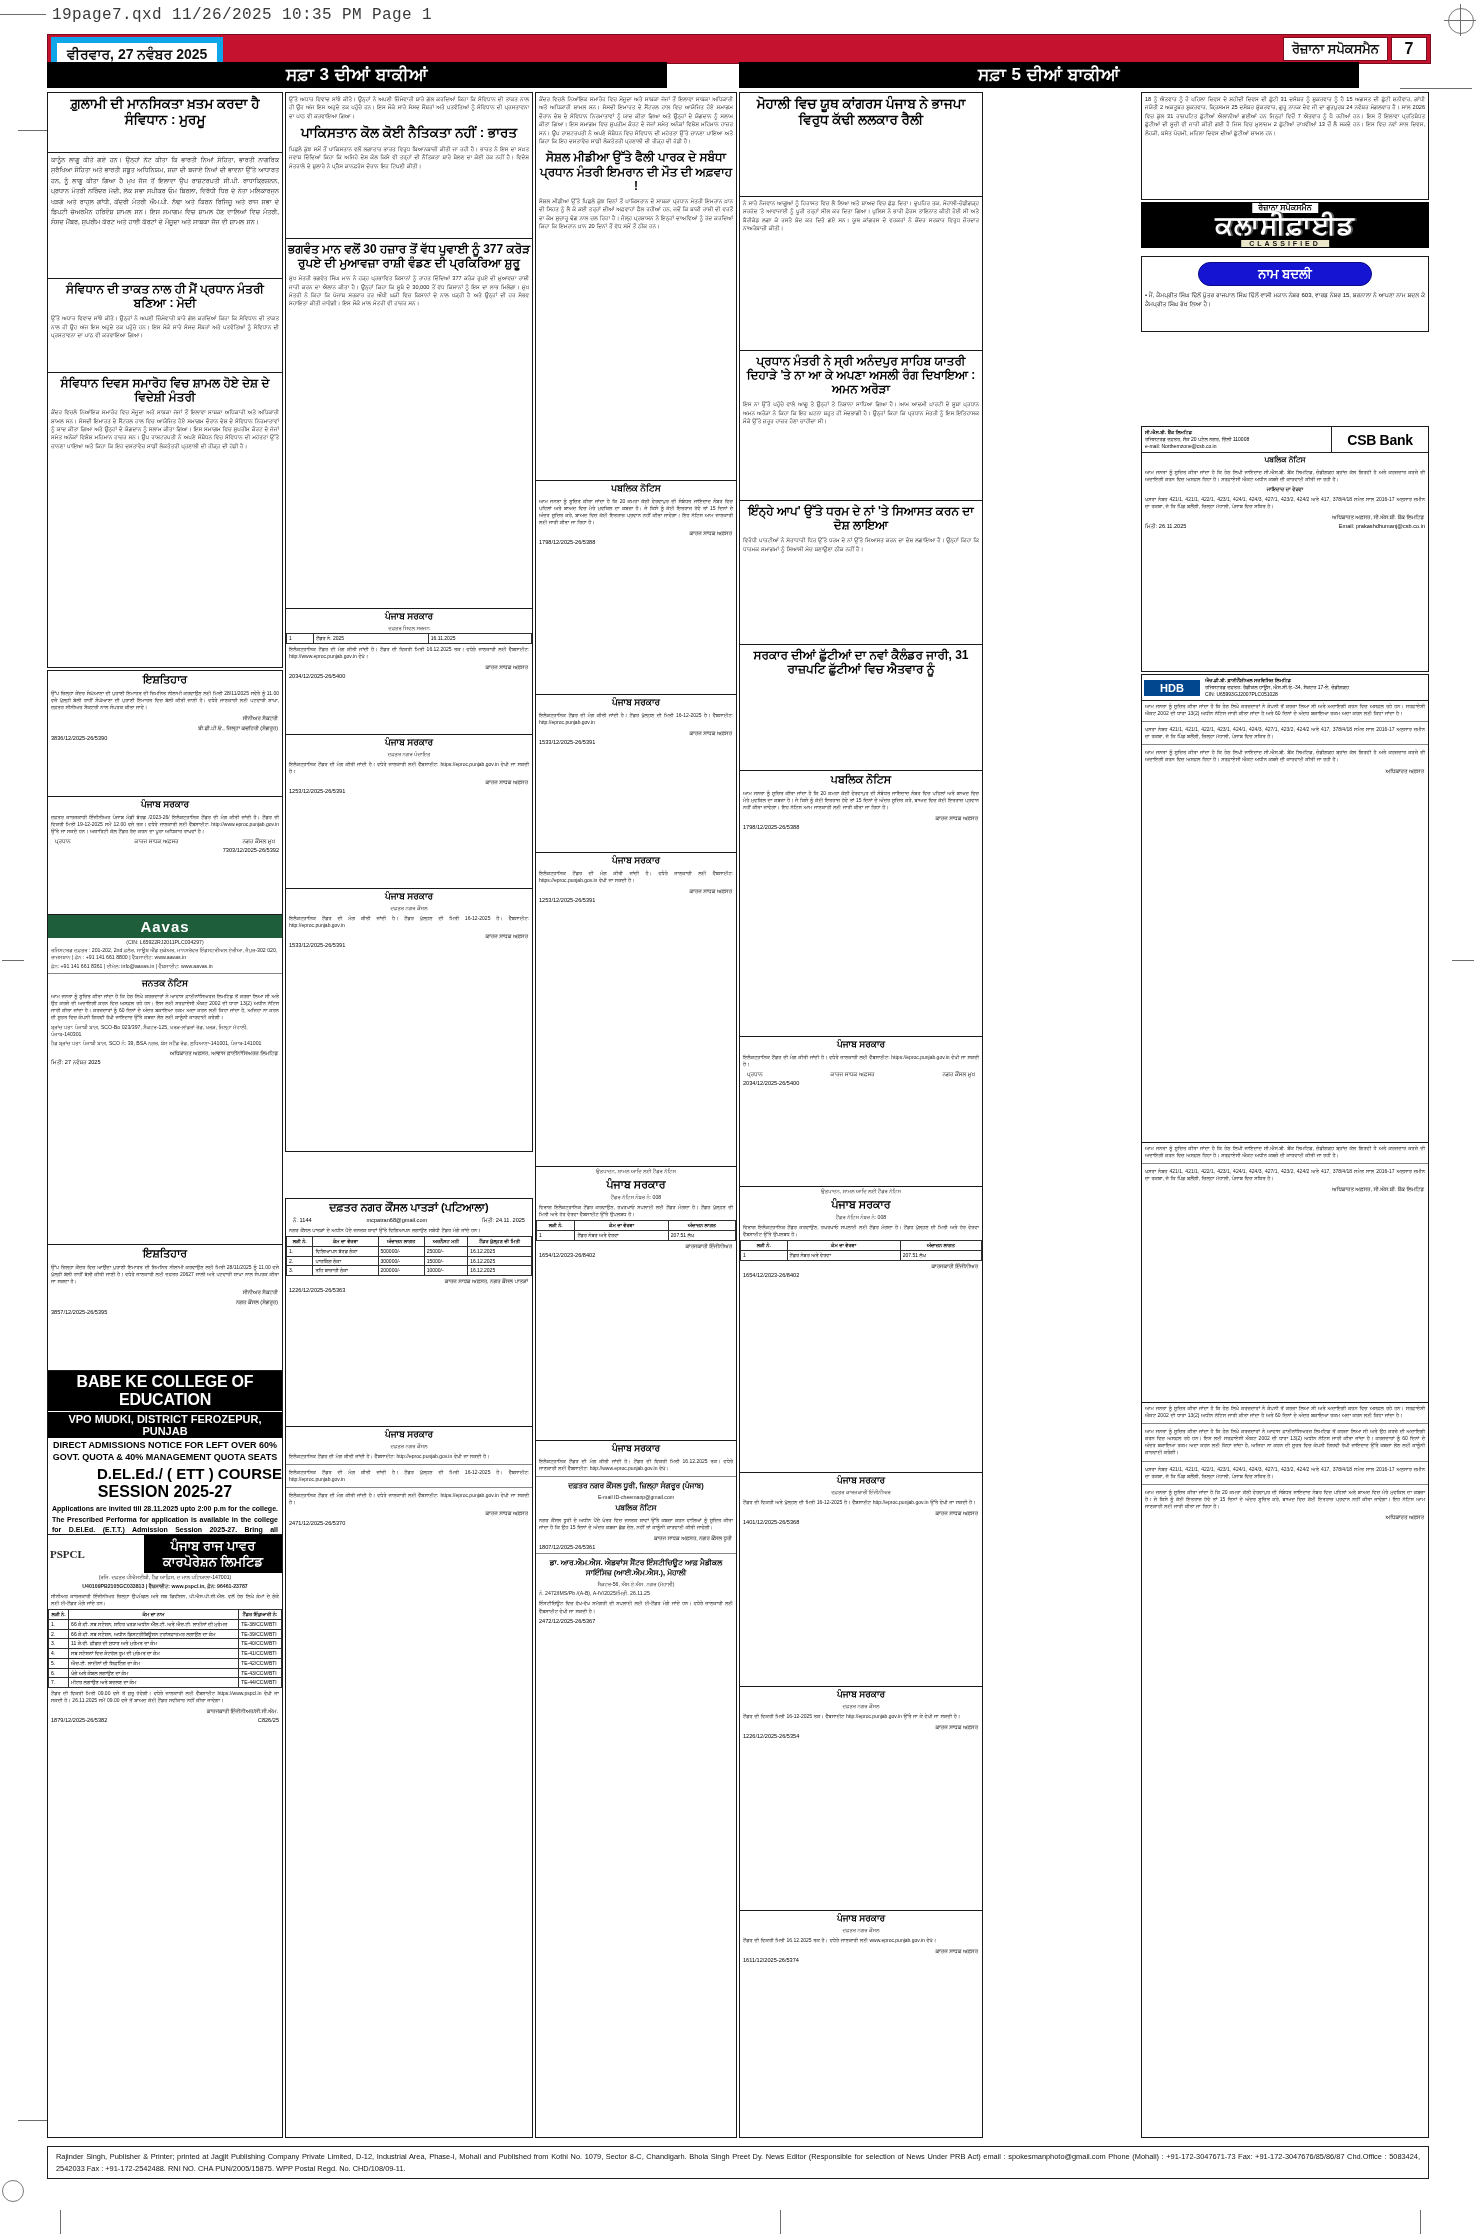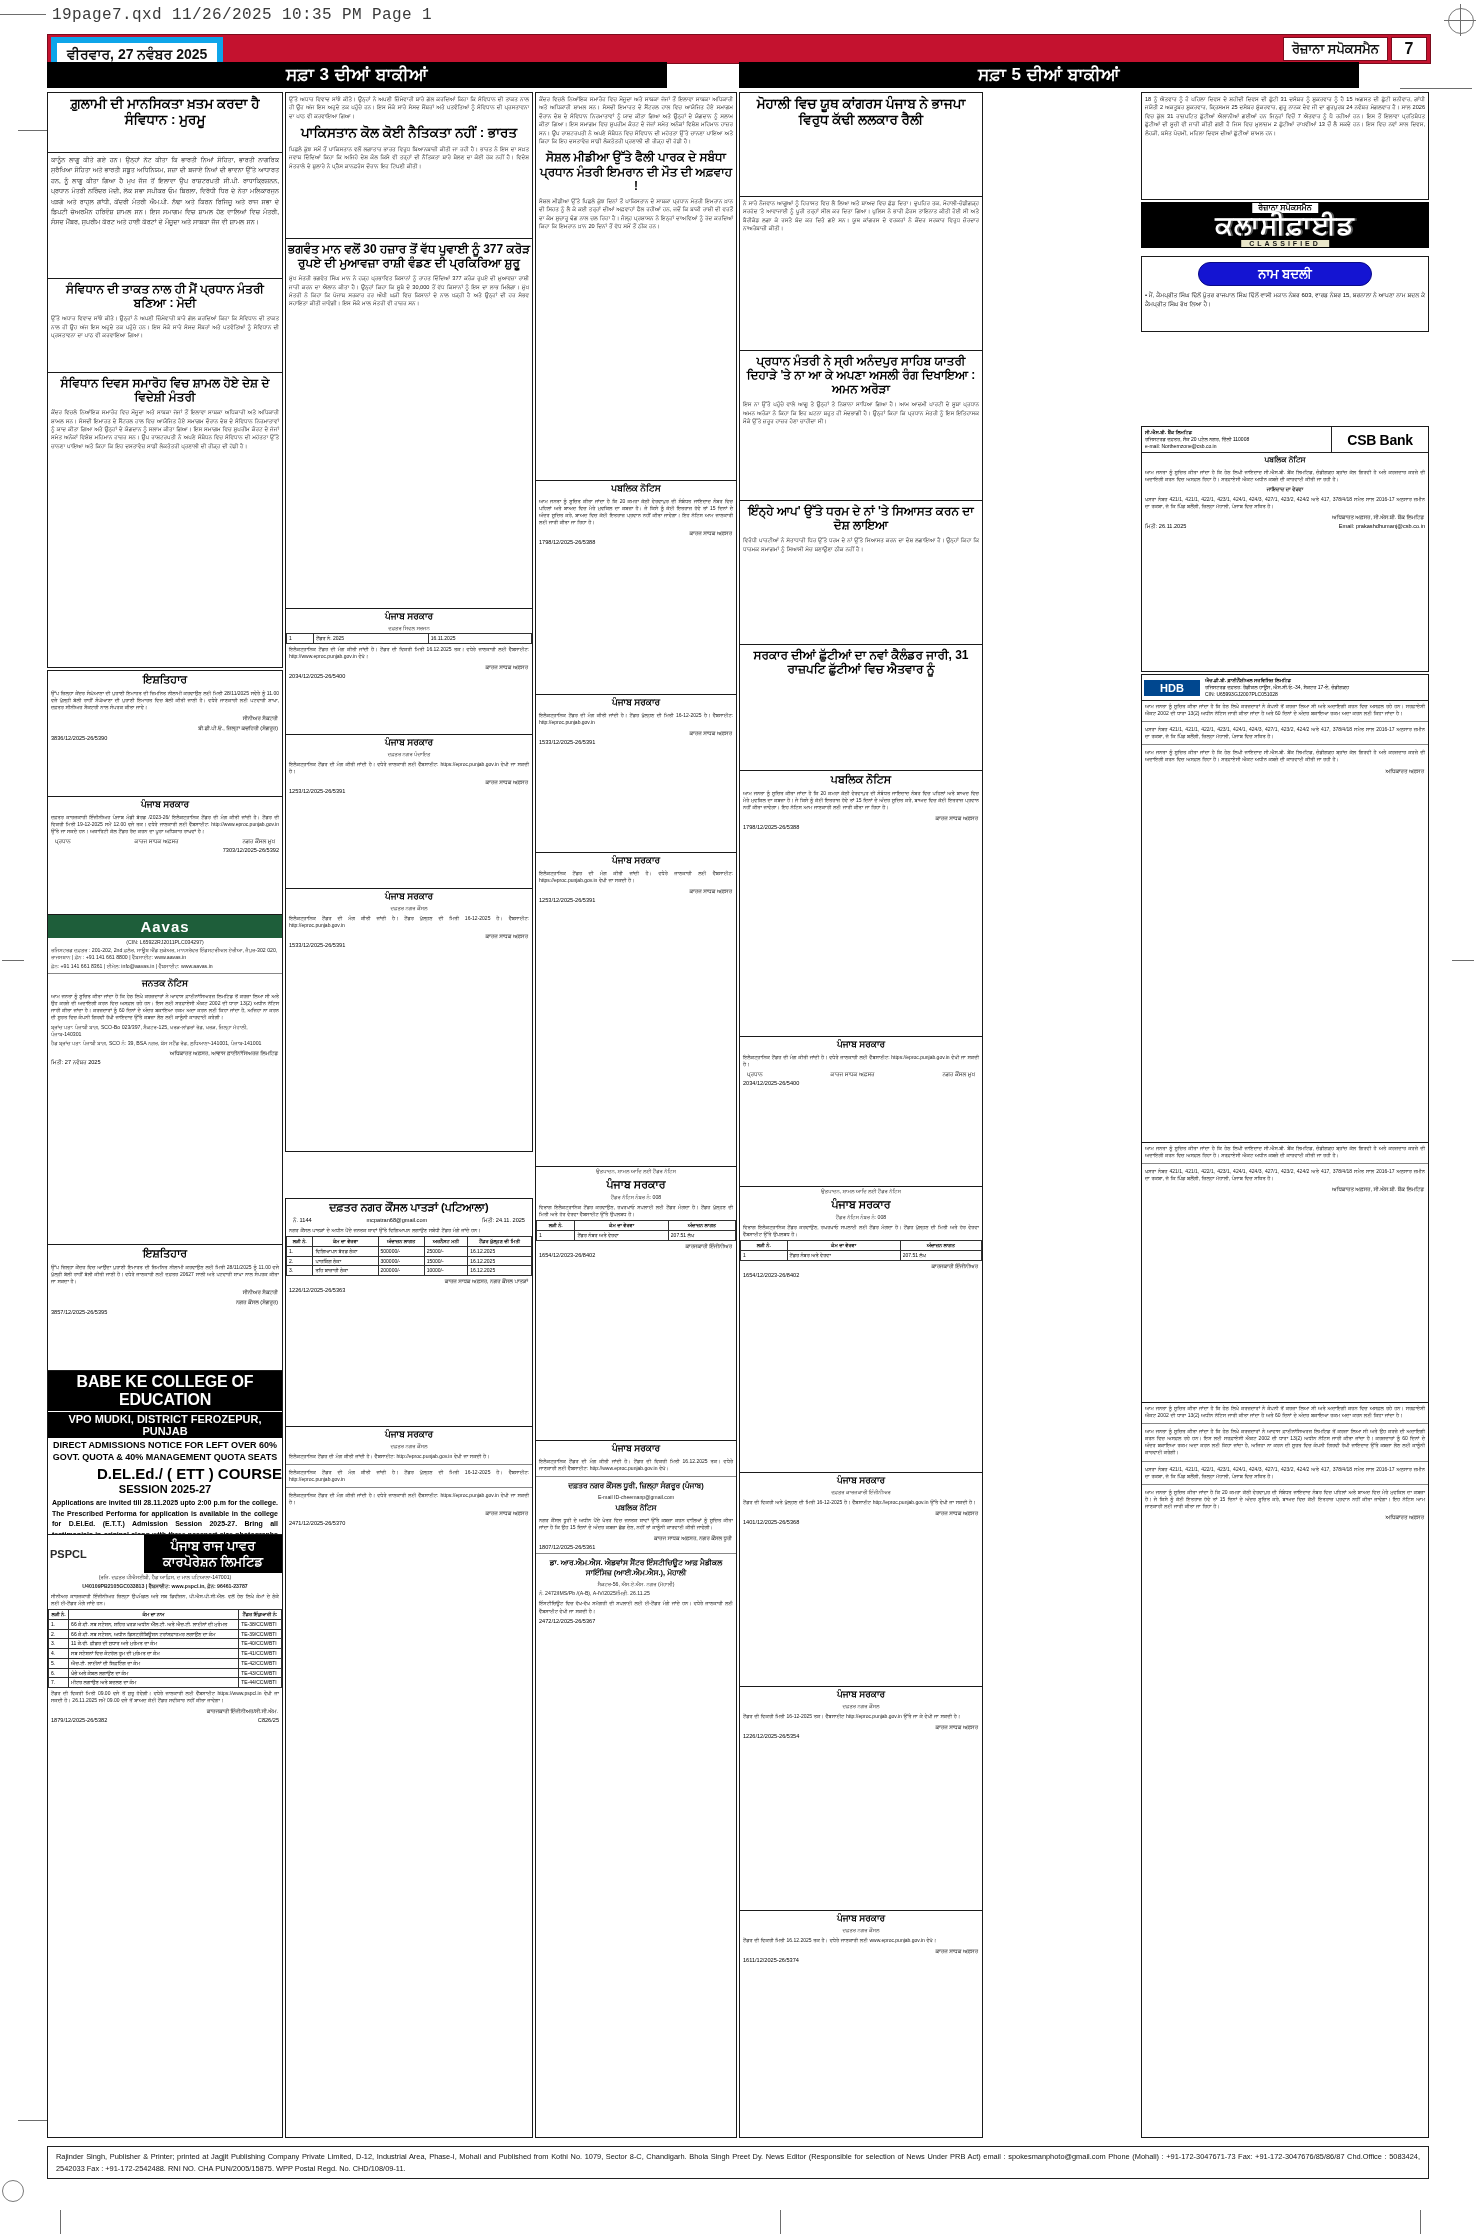--- a/index.html
+++ b/index.html
@@ -115,27 +115,27 @@
   .collegead .cline1{
     background:#000;color:#fff;text-align:center;font-weight:bold;font-size:16px;
     padding:2px 0;letter-spacing:-.2px;
   }
   .collegead .cline2{
     background:#000;color:#fff;text-align:center;font-weight:bold;font-size:11px;
     padding:1px 0;border-top:1px solid #fff;
   }
   .collegead .cline3{text-align:center;font-weight:bold;font-size:9px;padding:1px 2px;line-height:1.35;}
   .collegead .cline4{text-align:right;font-weight:bold;font-size:15px;padding:1px 0;}
-  .collegead .cline5{text-align:center;font-weight:bold;font-size:11px;padding:0 0 2px;}
+  .collegead .cline5{text-align:center;font-weight:bold;font-size:16px;padding:0 0 2px;}
   .collegead .cbody{font-size:7px;line-height:1.5;text-align:justify;padding:1px 4px;font-weight:bold;}
   
   .pspclhdr{display:flex;align-items:center;}
   .pspclhdr .plogo{
     width:92px;font-weight:bold;font-size:11px;color:#2b2b2b;padding:2px 2px;
-    display:flex;align-items:center;gap:3px;
+    display:flex;align-items:center;gap:3px;font-family:Liberation Serif, serif;
   }
   .pspclhdr .pname{
     flex:1;background:#000;color:#fff;font-weight:bold;font-size:13px;
     text-align:center;padding:3px 2px;
   }
   
   .aavasbar{
     background:#1e5e3a;color:#fff;text-align:center;font-weight:bold;font-size:15px;
     padding:3px 0;letter-spacing:1px;
   }

